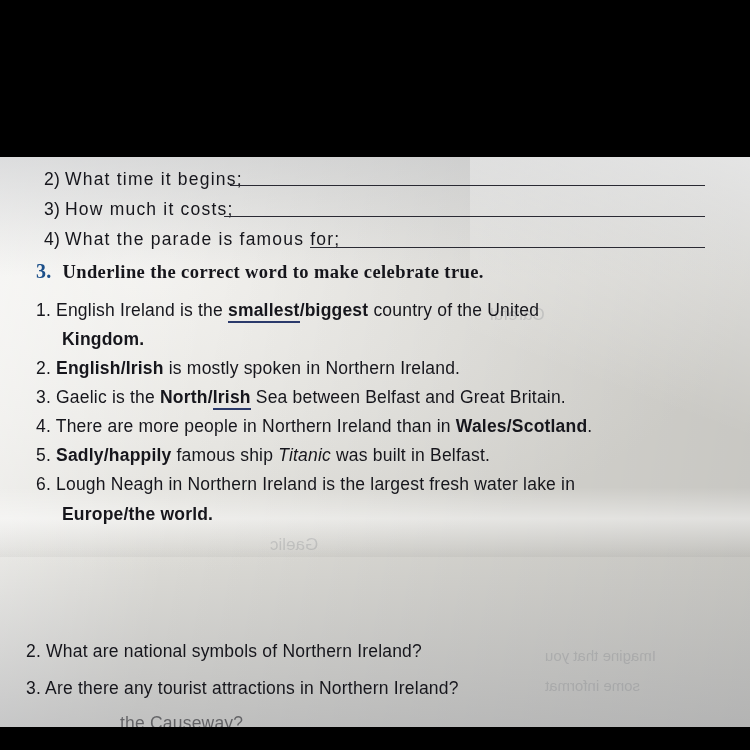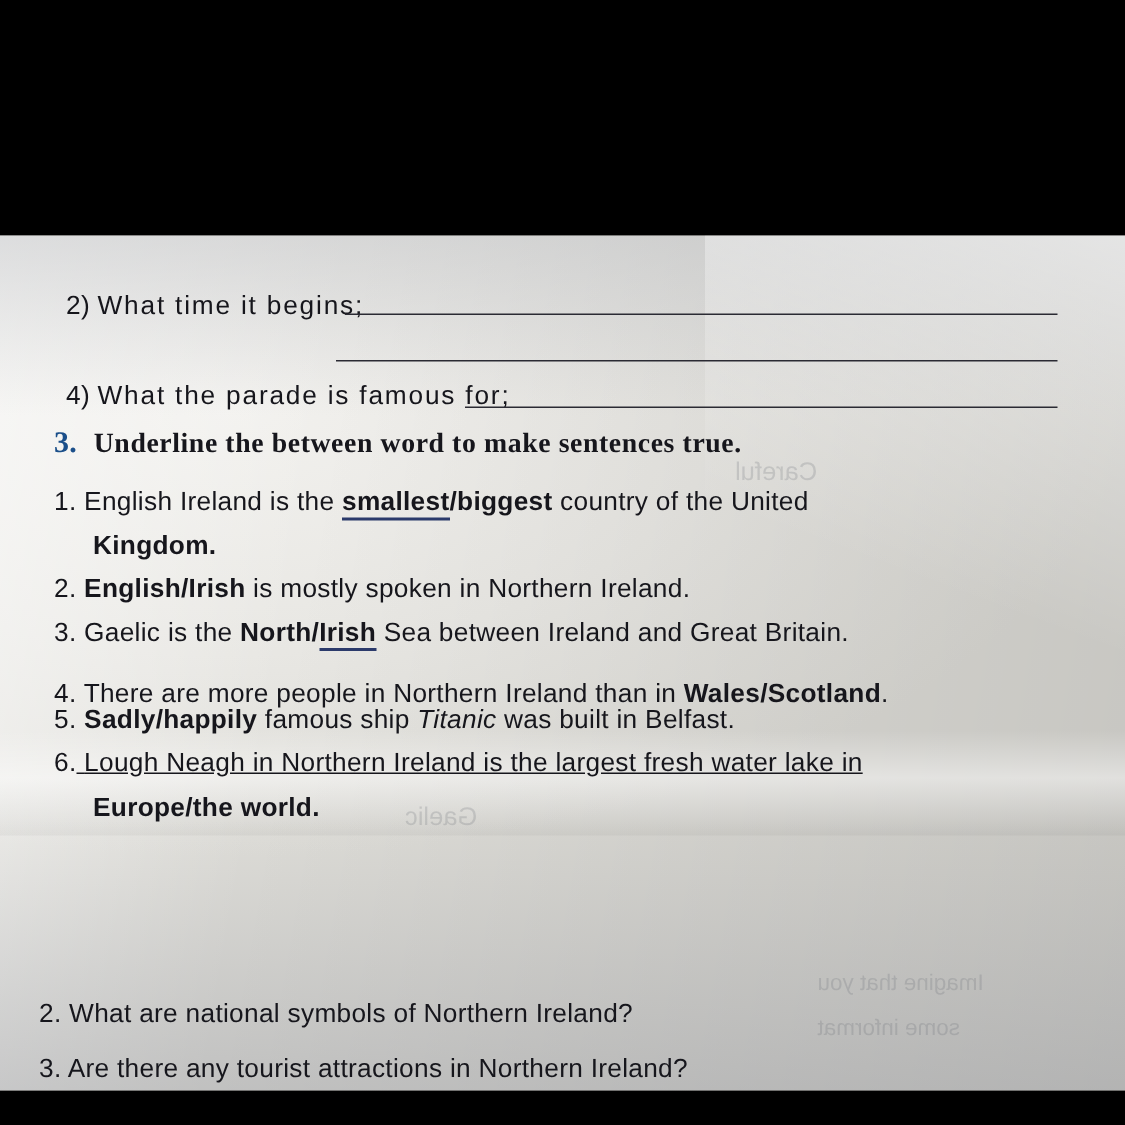--- a/index.html
+++ b/index.html
@@ -63,21 +63,21 @@
     font-family: "Liberation Sans", sans-serif;
     font-size: 16px;
     transform: scaleX(-1);
     pointer-events: none;
     white-space: nowrap;
   }
 
   .content {
     position: absolute;
     left: 0; top: 0;
-    width: 740px; height: 570px; margin-top: 24px;
+    width: 740px; height: 570px;
   }
 
   .line {
     position: absolute;
     white-space: nowrap;
     font-size: 17.5px;
     color: #16161c;
     letter-spacing: 0.2px;
   }
   .num {
@@ -126,60 +126,64 @@
     <div class="ghost" style="left:545px; top:520px; font-size:15px;">some informat</div>
 
     <div class="content">
 
       <div class="line" style="left:44px; top:12px;">
         <span class="num">2)</span>
         <span class="spaced">What time it begins;</span>
       </div>
       <div class="rule" style="left:230px; top:28px; width:475px;"></div>
 
+      <div class="line" style="left:44px; top:42px;">
+        <span class="num">3)</span>
+        <span class="spaced">How much it costs;</span>
+      </div>
       <div class="rule" style="left:224px; top:59px; width:481px;"></div>
 
       <div class="line" style="left:44px; top:72px;">
         <span class="num">4)</span>
         <span class="spaced">What the parade is famous for;</span>
       </div>
       <div class="rule" style="left:310px; top:90px; width:395px;"></div>
 
       <div class="line" style="left:36px; top:103px;">
         <span class="tasknum">3.</span>
-        <span class="serif-head" style="margin-left:6px;">Underline the between word to make sentences true.</span>
+        <span class="serif-head" style="margin-left:6px;">Underline the correct word to make celebrate true.</span>
       </div>
 
       <div class="line" style="left:36px; top:143px;">
         <span class="num">1.</span>
         <span>English  Ireland  is  the  </span><span class="bold underline-pen">smallest</span><span class="bold">/</span><span class="bold">biggest</span><span>  country  of  the  United</span>
       </div>
       <div class="line" style="left:62px; top:172px;font-weight:bold;">Kingdom.</div>
 
       <div class="line" style="left:36px; top:201px;">
         <span class="num">2.</span>
         <span class="bold">English/Irish</span><span> is mostly spoken in Northern Ireland.</span>
       </div>
 
       <div class="line" style="left:36px; top:230px;">
         <span class="num">3.</span>
-        <span>Gaelic is the </span><span class="bold">North</span><span class="bold">/</span><span class="bold underline-pen">Irish</span><span> Sea between Ireland and Great Britain.</span>
-      </div>
-
-      <div class="line" style="left:36px; top:271px;">
+        <span>Gaelic is the </span><span class="bold">North</span><span class="bold">/</span><span class="bold underline-pen">Irish</span><span> Sea between Belfast and Great Britain.</span>
+      </div>
+
+      <div class="line" style="left:36px; top:259px;">
         <span class="num">4.</span>
         <span>There are more people in Northern Ireland than in </span><span class="bold">Wales/Scotland</span><span>.</span>
       </div>
 
       <div class="line" style="left:36px; top:288px;">
         <span class="num">5.</span>
         <span class="bold">Sadly/happily</span><span> famous ship </span><span class="ital">Titanic</span><span> was built in Belfast.</span>
       </div>
 
-      <div class="line" style="left:36px; top:317px;text-decoration:underline;">
+      <div class="line" style="left:36px; top:317px;">
         <span class="num">6.</span>
         <span>Lough  Neagh  in  Northern  Ireland  is  the  largest  fresh  water  lake  in</span>
       </div>
       <div class="line bold" style="left:62px; top:347px;">Europe/the world.</div>
 
 
       <div class="line" style="left:26px; top:484px;">
         <span class="num">2.</span>
         <span>What are national symbols of Northern Ireland?</span>
       </div>

